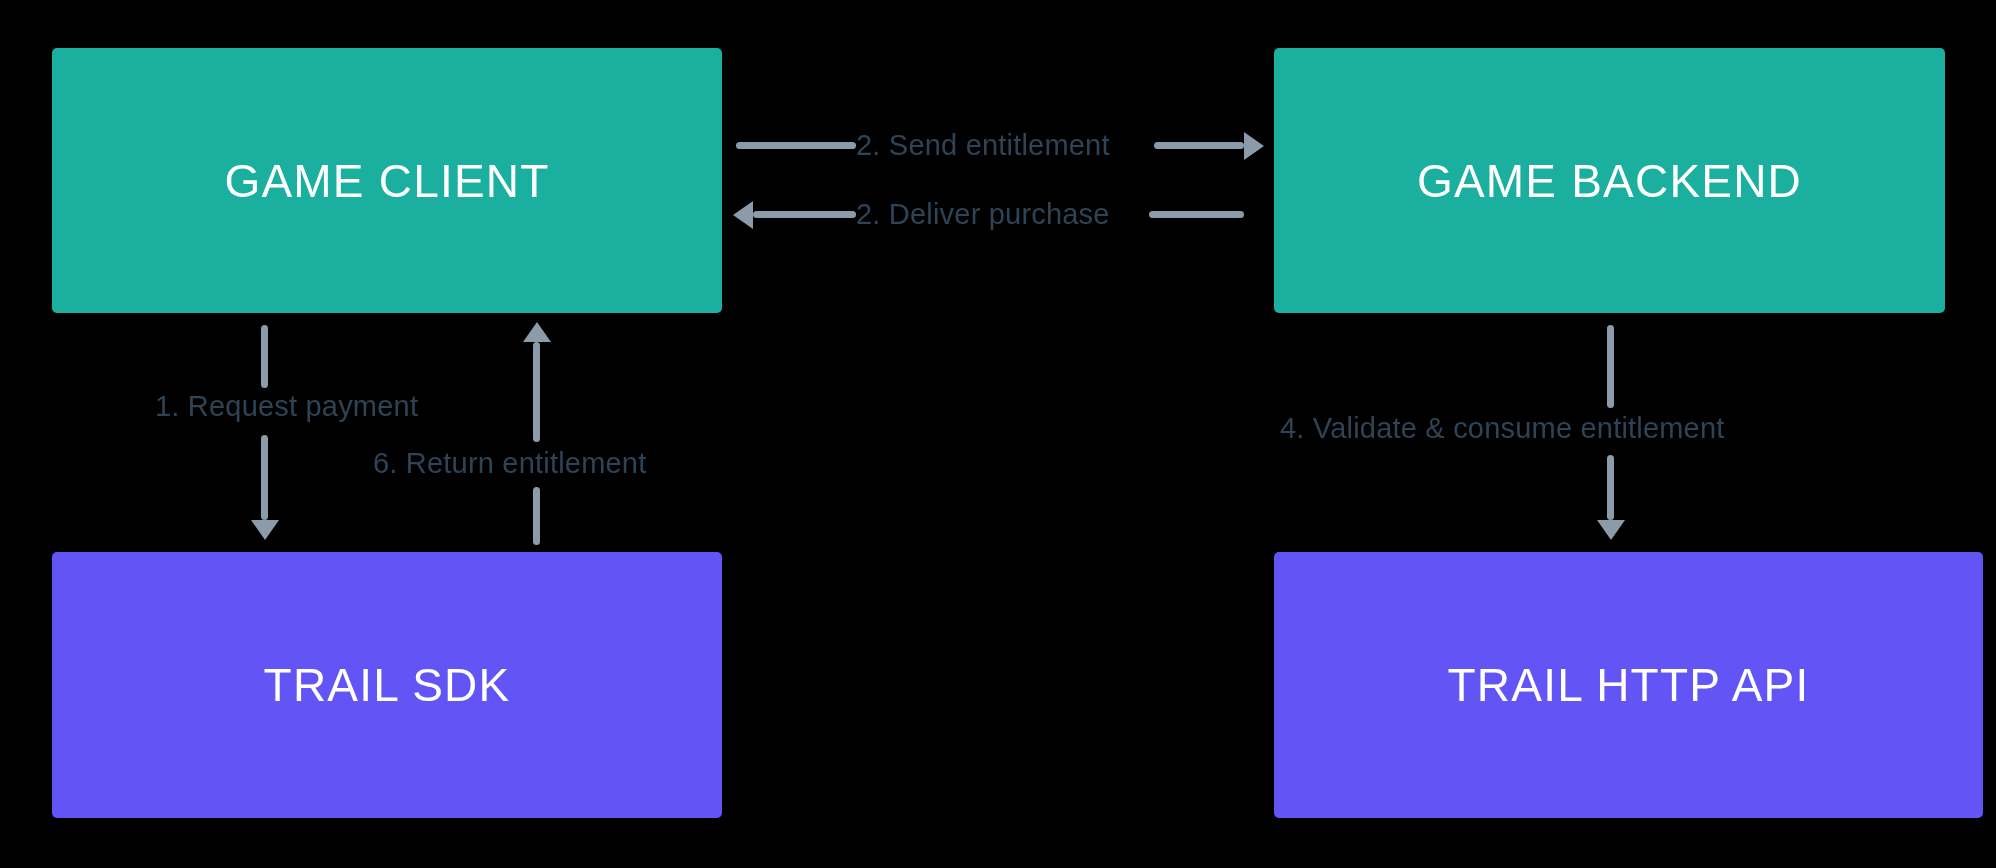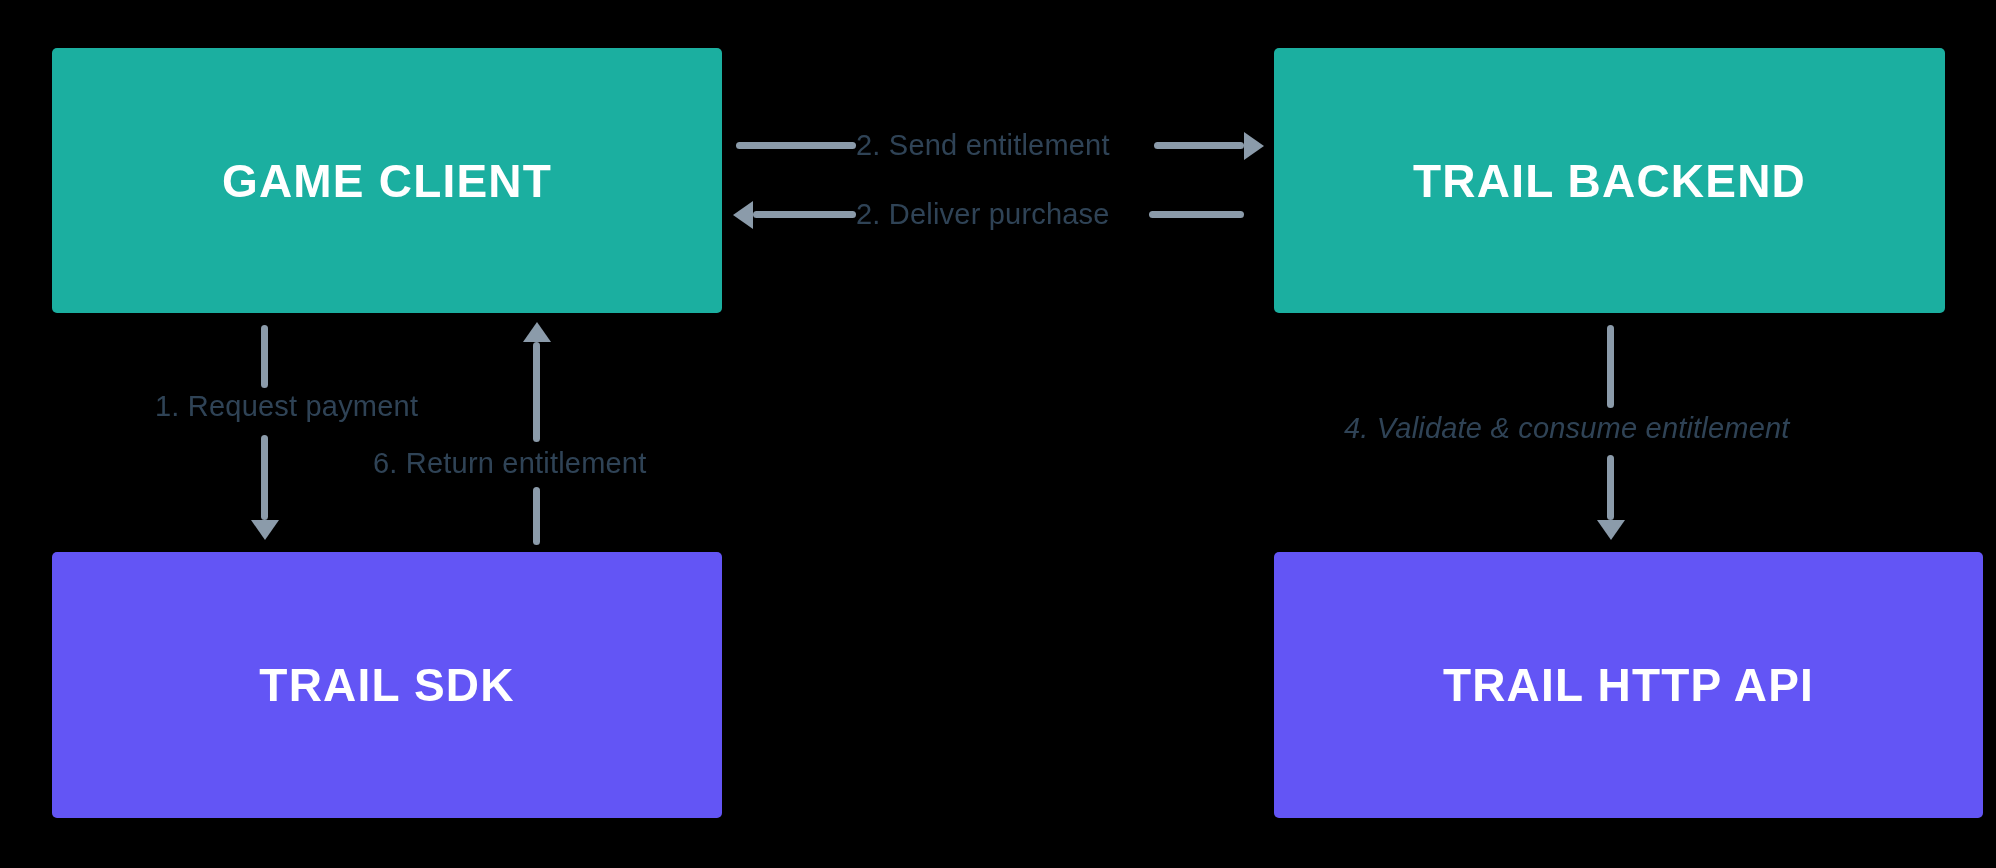--- a/index.html
+++ b/index.html
@@ -27,21 +27,21 @@
     display: flex;
     align-items: center;
     justify-content: center;
     border-radius: 5px;
     box-sizing: border-box;
     user-select: none;
   }
   .node .node-label {
     font-family: "Liberation Sans", sans-serif;
     font-size: 46px;
-    font-weight: 700;
+    font-weight: 400;
     letter-spacing: 1.2px;
     color: #FFFFFF;
     white-space: nowrap;
     line-height: 1;
   }
 
   #node-game-client   { left: 52px;   top: 48px;  width: 670px; height: 265px; }
   #node-game-backend  { left: 1274px; top: 48px;  width: 671px; height: 265px; }
   #node-trail-sdk     { left: 52px;   top: 552px; width: 670px; height: 266px; }
   #node-trail-http-api{ left: 1274px; top: 552px; width: 709px; height: 266px; }
@@ -83,21 +83,21 @@
 </head>
 <body>
 
 <div id="canvas">
 
   <div class="node" id="node-game-client" style="background:#1BAFA0;">
     <span class="node-label">GAME CLIENT</span>
   </div>
 
   <div class="node" id="node-game-backend" style="background:#1BAFA0;">
-    <span class="node-label">TRAIL BACKEND</span>
+    <span class="node-label">GAME BACKEND</span>
   </div>
 
   <div class="node" id="node-trail-sdk" style="background:#6355F5;">
     <span class="node-label">TRAIL SDK</span>
   </div>
 
   <div class="node" id="node-trail-http-api" style="background:#6355F5;">
     <span class="node-label">TRAIL HTTP API</span>
   </div>
 
@@ -124,18 +124,18 @@
 
   <div>
     <div class="arrow-head arrow-up" style="left:522.5px; top:322px; border-bottom:20px solid #8B9BAA;"></div>
     <div class="edge-seg-v" style="left:533px; top:342px; height:100px; background:#8B9BAA;"></div>
     <div class="edge-label" style="left:373px; top:449px;">6. Return entitlement</div>
     <div class="edge-seg-v" style="left:533px; top:487px; height:58px; background:#8B9BAA;"></div>
   </div>
 
   <div>
     <div class="edge-seg-v" style="left:1607px; top:325px; height:83px; background:#8B9BAA;"></div>
-    <div class="edge-label" style="left:1344px; top:414px;font-style:italic;">4. Validate &amp; consume entitlement</div>
+    <div class="edge-label" style="left:1280px; top:414px;">4. Validate &amp; consume entitlement</div>
     <div class="edge-seg-v" style="left:1607px; top:455px; height:65px; background:#8B9BAA;"></div>
     <div class="arrow-head arrow-down" style="left:1596.5px; top:520px; border-top:20px solid #8B9BAA;"></div>
   </div>
 
 </div>
 
 </body></html>

